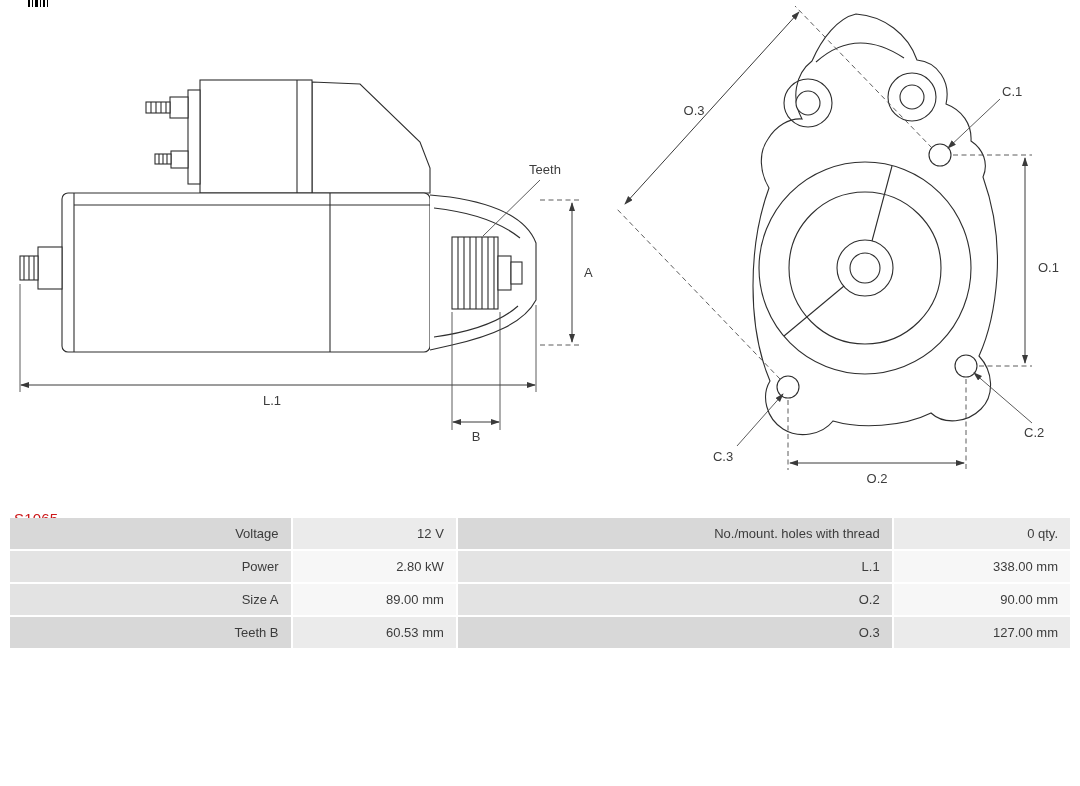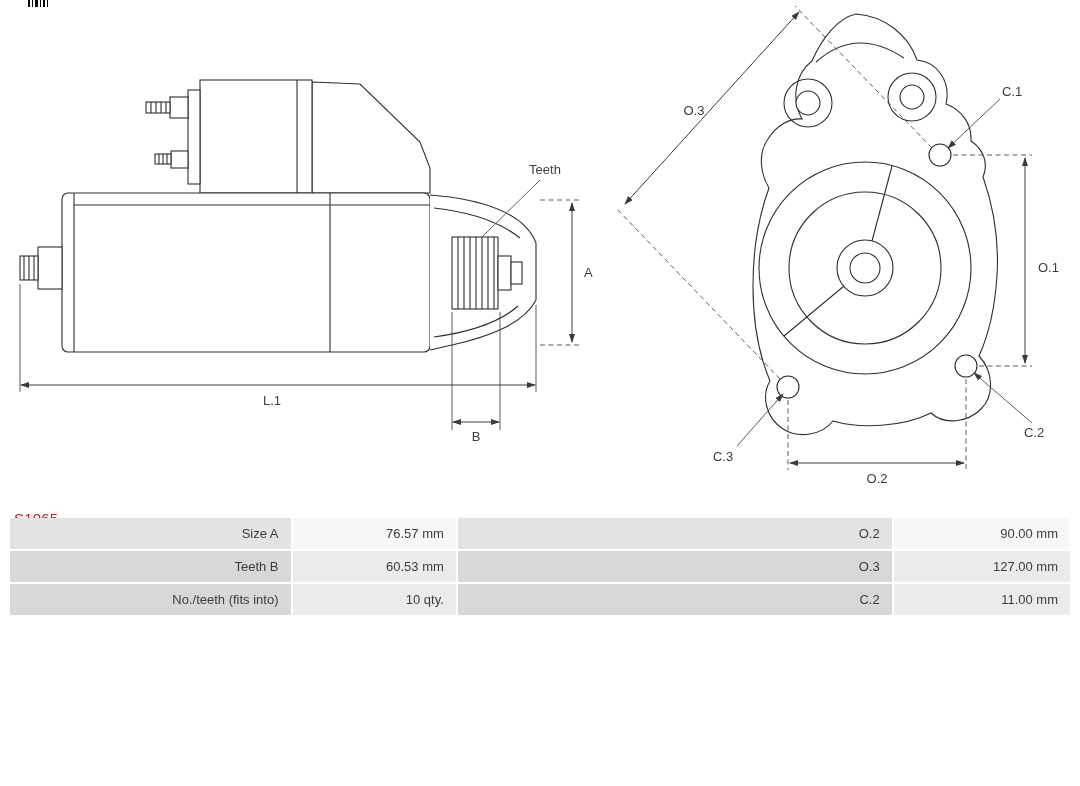--- a/index.html
+++ b/index.html
@@ -175,34 +175,40 @@
   <div class="part-number">S1065</div>
 
   <table class="specs">
     <colgroup>
       <col style="width:280px">
         <col style="width:163px">
       <col style="width:433px">
         <col style="width:176px">
     </colgroup>
     <tbody>
+      <tr class="odd">
+        <td class="lab">Voltage</td>
+        <td class="val">12 V</td>
+        <td class="lab">No./mount. holes with thread</td>
+        <td class="val">0 qty.</td>
+      </tr>
+      <tr class="even">
+        <td class="lab">Power</td>
+        <td class="val">2.80 kW</td>
+        <td class="lab">L.1</td>
+        <td class="val">338.00 mm</td>
+      </tr>
       <tr class="even">
         <td class="lab">Size A</td>
-        <td class="val">76.57 mm</td>
+        <td class="val">89.00 mm</td>
         <td class="lab">O.2</td>
         <td class="val">90.00 mm</td>
       </tr>
       <tr class="odd">
         <td class="lab">Teeth B</td>
         <td class="val">60.53 mm</td>
         <td class="lab">O.3</td>
         <td class="val">127.00 mm</td>
       </tr>
-      <tr class="odd">
-        <td class="lab">No./teeth (fits into)</td>
-        <td class="val">10 qty.</td>
-        <td class="lab">C.2</td>
-        <td class="val">11.00 mm</td>
-      </tr>
     </tbody>
   </table>
 
 </div>
 
 </body></html>

